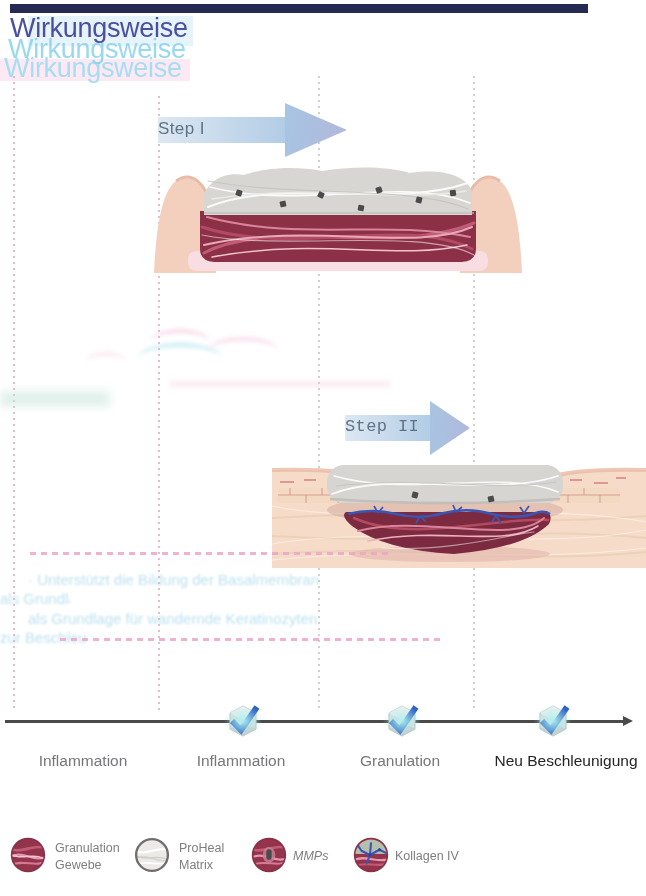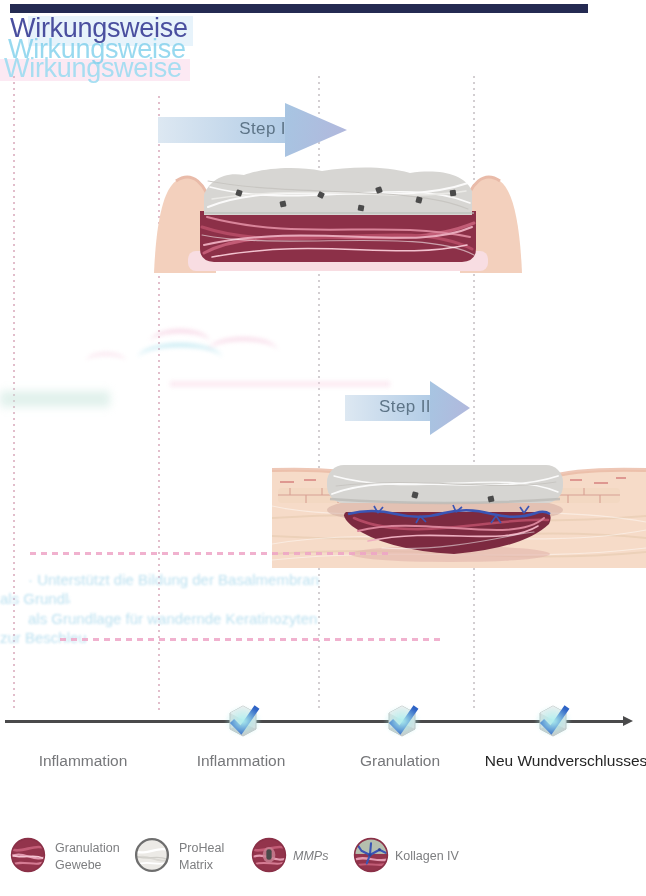--- a/index.html
+++ b/index.html
@@ -23,21 +23,21 @@
          background-image:repeating-linear-gradient(to bottom,currentColor 0 2px,transparent 2px 6px);
          opacity:.75;}
   .vline.pinkish{color:#d8a8ba;}
   .vline.greyish{color:#c4bec2;}
 
   
   .arrow{height:54px;}
   .arrow-body{position:absolute;top:14px;height:26px;background:linear-gradient(to right,#dde8f2,#b2cce6);}
   .arrow-head{position:absolute;top:0;height:54px;background:linear-gradient(100deg,#a7c5e2,#b2b7dc);
               clip-path:polygon(0 0,100% 50%,0 100%);}
-  .arrow-label{position:absolute;top:16px;font-size:17px;color:#5d7487;letter-spacing:.4px;text-align:right;}
+  .arrow-label{position:absolute;top:16px;font-size:17px;color:#5d7487;letter-spacing:.4px;text-align:left;}
 
   
   .bullets1{left:158px;top:281px;font-size:15.5px;line-height:28px;color:#55565a;}
   .bullets2{left:276px;top:570px;font-size:15.5px;line-height:26px;color:#55565a;}
   .bullets2 .indent{padding-left:10px;}
 
   
   .ghost{pointer-events:none;}
   .g-arc{border-radius:50%;filter:blur(2px);}
   .g-dashrow{height:3px;filter:blur(.6px);
@@ -126,21 +126,21 @@
   </svg>
 
 
   <div class="abs ghost g-arc" style="left:150px;top:329px;width:60px;height:22px;border-top:4px solid #f2bcd6;opacity:.55;"></div>
   <div class="abs ghost g-arc" style="left:138px;top:343px;width:84px;height:26px;border-top:4px solid #94d8e8;opacity:.5;"></div>
   <div class="abs ghost g-arc" style="left:208px;top:337px;width:70px;height:24px;border-top:4px solid #f2bcd6;opacity:.5;"></div>
   <div class="abs ghost g-arc" style="left:86px;top:352px;width:40px;height:14px;border-top:4px solid #f6cde0;opacity:.45;"></div>
   <div class="abs ghost" style="left:170px;top:381px;width:220px;height:6px;background:#f6cde0;filter:blur(2px);opacity:.4;"></div>
   <div class="abs ghost" style="left:0;top:391px;width:110px;height:16px;background:#c4e4da;filter:blur(4px);opacity:.5;"></div>
 
-  <div class="abs arrow" style="left:345px;top:381px;width:125px;">
+  <div class="abs arrow" style="left:345px;top:401px;width:125px;font-family:Liberation Mono, monospace;">
     <span class="arrow-body" style="left:0;width:86px;"></span>
     <span class="arrow-head" style="left:85px;width:40px;"></span>
     <span class="arrow-label" style="left:0;width:86px;">Step II</span>
   </div>
 
   <svg class="abs" style="left:272px;top:456px;" width="374" height="116" viewBox="0 0 374 116">
 
     <path d="M0,14 Q70,12 100,22 Q140,34 187,36 Q234,34 274,22 Q304,12 374,14 L374,112 L0,112 Z" fill="#f6dbc8"></path>
     <path d="M0,14 Q70,12 100,22 Q140,34 187,36 Q234,34 274,22 Q304,12 374,14" stroke="#eab9a4" stroke-width="4" fill="none" opacity=".8"></path>
     <g stroke="#ecd0b8" stroke-width="2" fill="none" opacity=".9">
@@ -236,21 +236,21 @@
       <polygon points="10,16 23,9 36,16 36,32 23,39 10,32" fill="#dcdcdc" stroke="#bfbfbf" stroke-width="1"></polygon>
       <polygon points="10,16 23,9 36,16 23,23" fill="#efefef"></polygon>
       <polygon points="10,32 23,39 36,32 23,26" fill="#c9c9c9"></polygon>
       <path d="M12,24 L21,33 L37,10" stroke="#2e63c6" stroke-width="6" fill="none"></path>
     </svg>
   </div>
 
   <div class="abs phase-label" style="left:83px;">Inflammation</div>
   <div class="abs phase-label" style="left:241px;">Inflammation</div>
   <div class="abs phase-label" style="left:400px;">Granulation</div>
-  <div class="abs phase-label phase-3-label" style="left:566px;">Neu Wundverschlusses</div>
+  <div class="abs phase-label phase-3-label" style="left:566px;">Neu Beschleunigung</div>
 
   <div class="abs" style="left:10px;top:837px;">
     <svg class="swatch" viewBox="0 0 34 34">
       <defs>
           <clipPath id="cg1">
             <circle cx="17" cy="17" r="15.5"></circle>
           </clipPath>
         </defs>
       <circle cx="17" cy="17" r="15.5" fill="#93344c"></circle>
       <g clip-path="url(#cg1)" fill="none" stroke-linecap="round">

